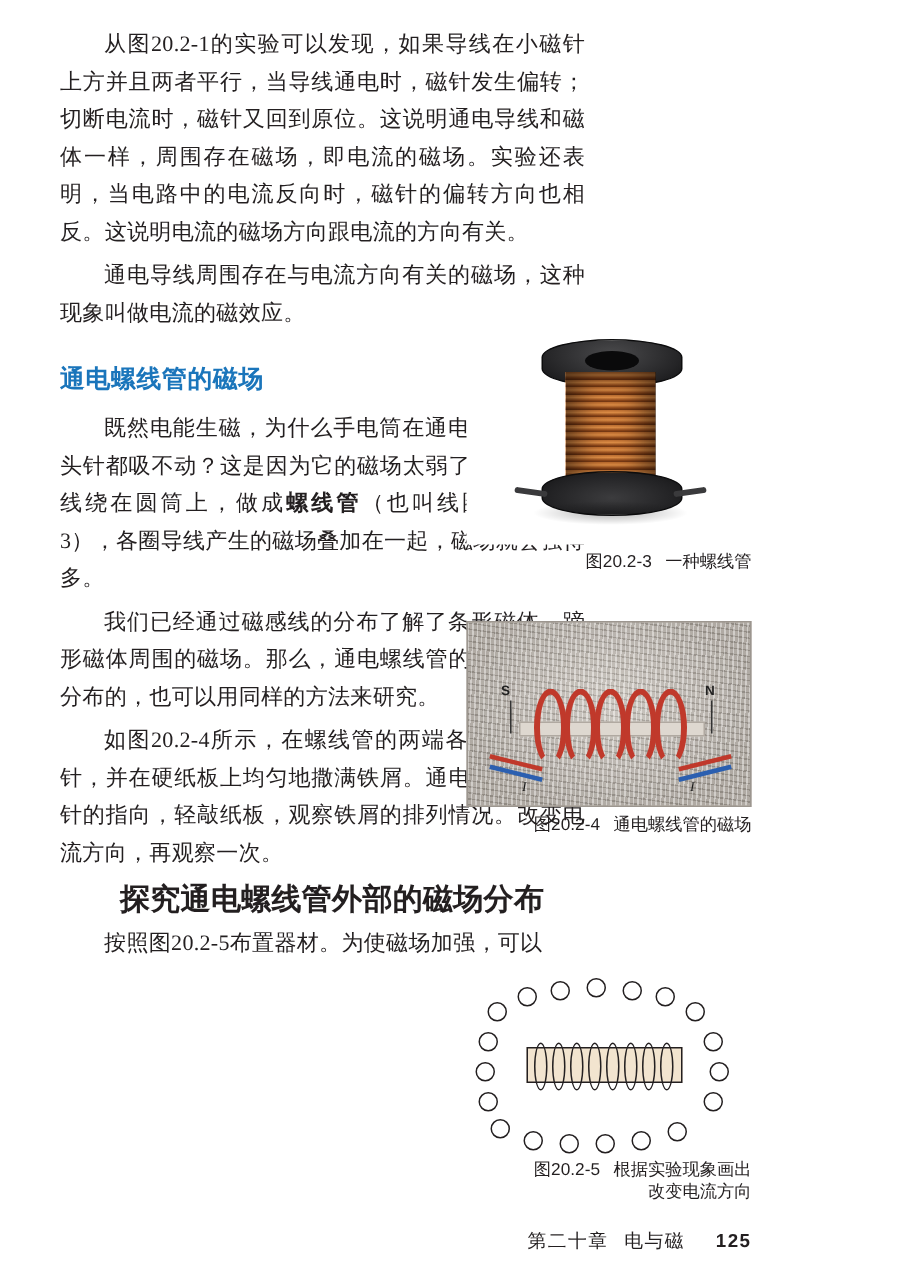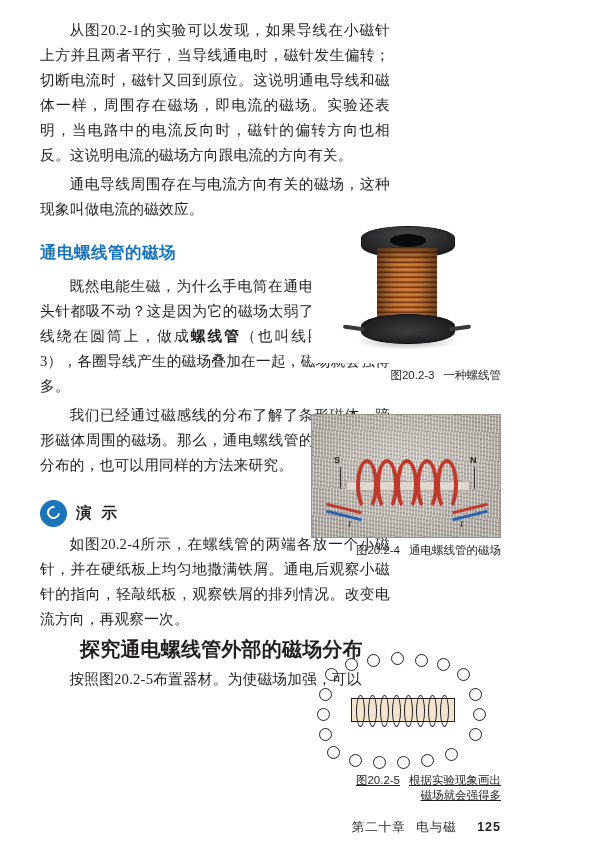--- a/index.html
+++ b/index.html
@@ -243,21 +243,21 @@
     color: #1a1a1a;
     font-family: "Liberation Serif", serif;
   }
   .vline {
     position: absolute;
     width: 1px;
     background: #333;
   }
 
   
-  #fig5 { top: 652px; text-decoration: underline; }
+  #fig5 { top: 652px; }
   .draw5 {
     width: 170px;
     height: 116px;
     position: relative;
     margin-left: 6px;
   }
   .needle {
     position: absolute;
     width: 13px;
     height: 13px;
@@ -309,24 +309,20 @@
     <p class="para">从图20.2-1的实验可以发现，如果导线在小磁针上方并且两者平行，当导线通电时，磁针发生偏转；切断电流时，磁针又回到原位。这说明通电导线和磁体一样，周围存在磁场，即电流的磁场。实验还表明，当电路中的电流反向时，磁针的偏转方向也相反。这说明电流的磁场方向跟电流的方向有关。</p>
 
     <p class="para">通电导线周围存在与电流方向有关的磁场，这种现象叫做电流的磁效应。</p>
 
     <h2 class="section-title">通电螺线管的磁场</h2>
 
     <p class="para"><span>既然电能生磁，为什么手电筒在通电时连一根大头针都吸不动？这是因为它的磁场太弱了。如果把导线绕在圆筒上，做成</span><span class="bold-term">螺线管</span><span>（也叫线圈，图20.2-3），各圈导线产生的磁场叠加在一起，磁场就会强得多。</span></p>
 
     <p class="para">我们已经通过磁感线的分布了解了条形磁体、蹄形磁体周围的磁场。那么，通电螺线管的磁场是怎样分布的，也可以用同样的方法来研究。</p>
 
-    <div class="activity">
-      <span class="activity-icon"></span>
-      <span class="activity-label">演 示</span>
-    </div>
 
     <p class="para">如图20.2-4所示，在螺线管的两端各放一个小磁针，并在硬纸板上均匀地撒满铁屑。通电后观察小磁针的指向，轻敲纸板，观察铁屑的排列情况。改变电流方向，再观察一次。</p>
 
 
     <p class="sub-title">探究通电螺线管外部的磁场分布</p>
 
 
     <p class="para">按照图20.2-5布置器材。为使磁场加强，可以</p>
   </div>
 
@@ -407,21 +403,21 @@
           <div class="bar-coil" style="left:28px;"></div>
           <div class="bar-coil" style="left:40px;"></div>
           <div class="bar-coil" style="left:52px;"></div>
           <div class="bar-coil" style="left:64px;"></div>
           <div class="bar-coil" style="left:76px;"></div>
           <div class="bar-coil" style="left:88px;"></div>
         </div>
       </div>
       <div class="fig-caption">
         <span class="lbl">图20.2-5</span><span class="sp"></span><span>根据实验现象画出</span><br>
-        <span>磁场就会强得多</span>
+        <span>改变电流方向</span>
       </div>
     </div>
   </div>
 
   <div class="footer">
     <span class="chapter">第二十章</span>
     <span class="topic">电与磁</span>
     <span class="pageno">125</span>
   </div>
 

